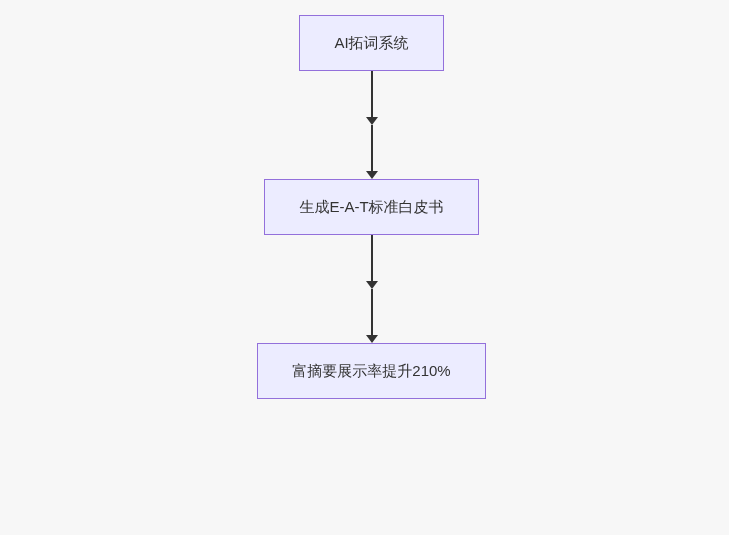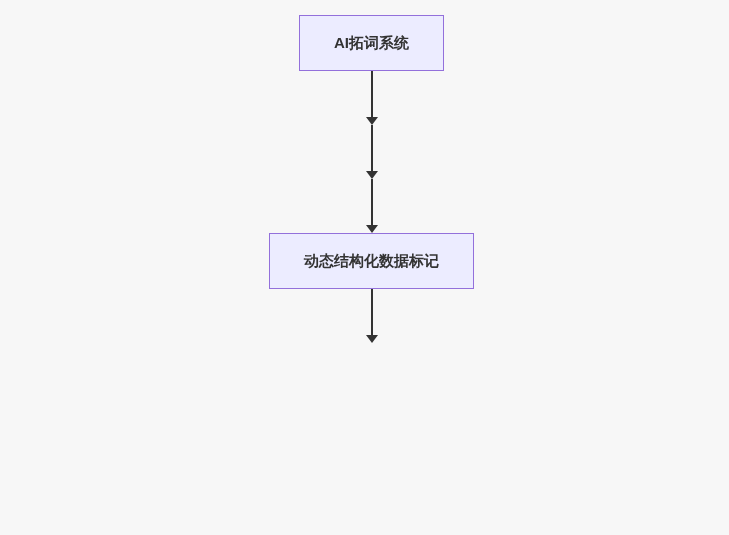--- a/index.html
+++ b/index.html
@@ -29,21 +29,20 @@
   }
   .node {
     box-sizing: border-box;
     min-height: 56px;
     padding: 0 34px;
     background: #ECECFF;
     border: 1px solid #9370DB;
     display: flex;
     align-items: center;
     justify-content: center;
-    font-weight: bold;
   }
   .node-label {
     color: #333333;
     font-size: 15px;
     line-height: 1.3;
     white-space: nowrap;
     text-align: center;
   }
   .edge {
     height: 54px;
@@ -78,30 +77,33 @@
       <div class="line"></div>
       <div class="arrowhead"></div>
     </div>
 
 
     <div class="edge">
       <div class="line"></div>
       <div class="arrowhead"></div>
     </div>
 
-
-    <div class="edge">
-      <div class="line"></div>
-      <div class="arrowhead"></div>
-    </div>
-
     <div class="node">
-      <span class="node-label">动态结构化数据标记</span>
+      <span class="node-label">生成E-A-T标准白皮书</span>
     </div>
 
     <div class="edge">
       <div class="line"></div>
       <div class="arrowhead"></div>
     </div>
 
 
+    <div class="edge">
+      <div class="line"></div>
+      <div class="arrowhead"></div>
+    </div>
+
+    <div class="node">
+      <span class="node-label">富摘要展示率提升210%</span>
+    </div>
+
   </div>
 </div>
 
 </body></html>

